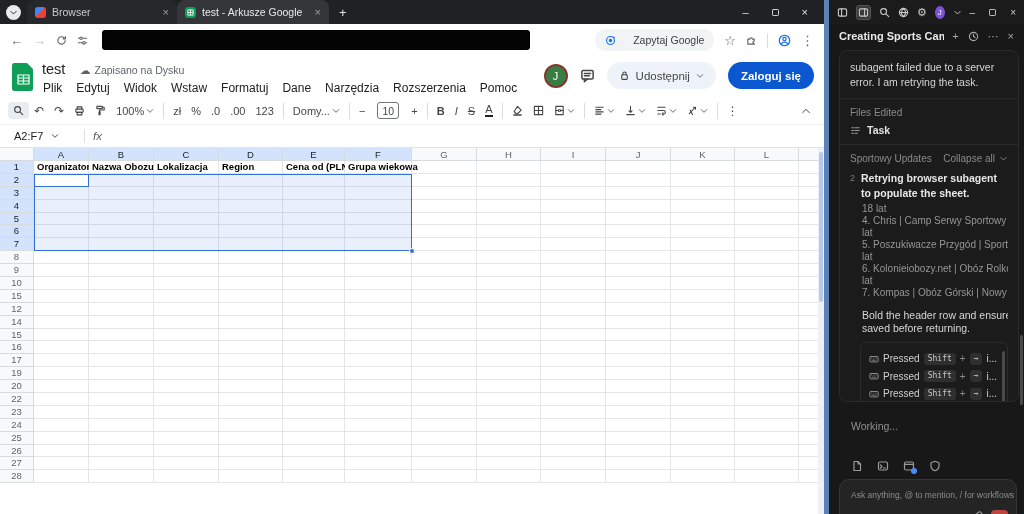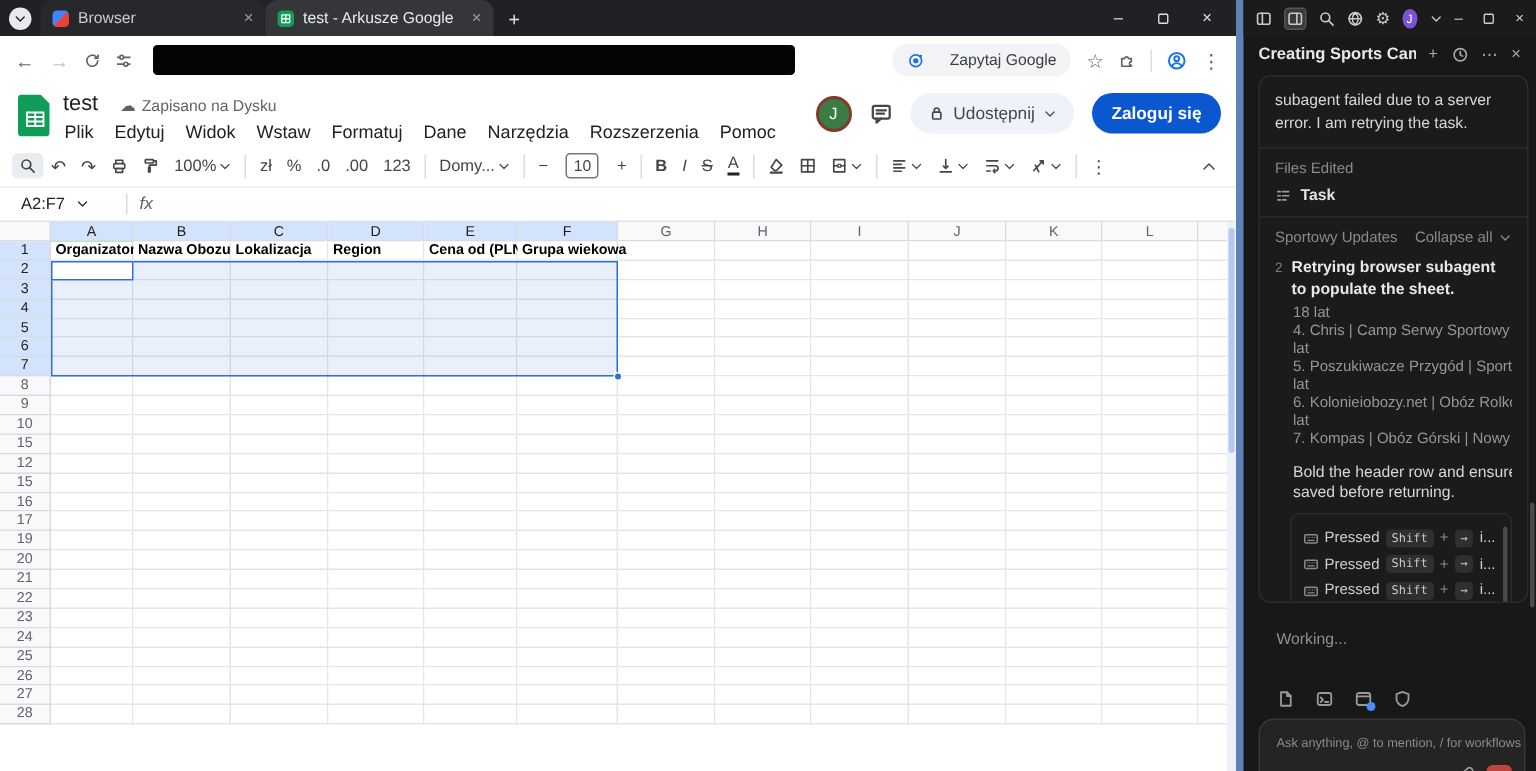--- a/index.html
+++ b/index.html
@@ -650,20 +650,36 @@
           <div class="gcell" style="width: 67px;"></div>
           <div class="gcell" style="width: 65px;"></div>
           <div class="gcell" style="width: 64px;"></div>
           <div class="gcell" style="width: 65px;"></div>
           <div class="gcell" style="width: 65px;"></div>
           <div class="gcell" style="width: 64px;"></div>
           <div class="gcell" style="width: 64px;"></div>
           <div class="gcell" style="width: 23px;"></div>
         </div>
         <div class="gridrow" style="height: 12.9px;">
+          <div class="rnum">14</div>
+          <div class="gcell" style="width: 55px;"></div>
+          <div class="gcell" style="width: 65px;"></div>
+          <div class="gcell" style="width: 65px;"></div>
+          <div class="gcell" style="width: 64px;"></div>
+          <div class="gcell" style="width: 62px;"></div>
+          <div class="gcell" style="width: 67px;"></div>
+          <div class="gcell" style="width: 65px;"></div>
+          <div class="gcell" style="width: 64px;"></div>
+          <div class="gcell" style="width: 65px;"></div>
+          <div class="gcell" style="width: 65px;"></div>
+          <div class="gcell" style="width: 64px;"></div>
+          <div class="gcell" style="width: 64px;"></div>
+          <div class="gcell" style="width: 23px;"></div>
+        </div>
+        <div class="gridrow" style="height: 12.9px;">
           <div class="rnum">15</div>
           <div class="gcell" style="width: 55px;"></div>
           <div class="gcell" style="width: 65px;"></div>
           <div class="gcell" style="width: 65px;"></div>
           <div class="gcell" style="width: 64px;"></div>
           <div class="gcell" style="width: 62px;"></div>
           <div class="gcell" style="width: 67px;"></div>
           <div class="gcell" style="width: 65px;"></div>
           <div class="gcell" style="width: 64px;"></div>
           <div class="gcell" style="width: 65px;"></div>
@@ -715,36 +731,20 @@
           <div class="gcell" style="width: 65px;"></div>
           <div class="gcell" style="width: 64px;"></div>
           <div class="gcell" style="width: 65px;"></div>
           <div class="gcell" style="width: 65px;"></div>
           <div class="gcell" style="width: 64px;"></div>
           <div class="gcell" style="width: 64px;"></div>
           <div class="gcell" style="width: 23px;"></div>
         </div>
         <div class="gridrow" style="height: 12.9px;">
           <div class="rnum">20</div>
-          <div class="gcell" style="width: 55px;"></div>
-          <div class="gcell" style="width: 65px;"></div>
-          <div class="gcell" style="width: 65px;"></div>
-          <div class="gcell" style="width: 64px;"></div>
-          <div class="gcell" style="width: 62px;"></div>
-          <div class="gcell" style="width: 67px;"></div>
-          <div class="gcell" style="width: 65px;"></div>
-          <div class="gcell" style="width: 64px;"></div>
-          <div class="gcell" style="width: 65px;"></div>
-          <div class="gcell" style="width: 65px;"></div>
-          <div class="gcell" style="width: 64px;"></div>
-          <div class="gcell" style="width: 64px;"></div>
-          <div class="gcell" style="width: 23px;"></div>
-        </div>
-        <div class="gridrow" style="height: 12.9px;">
-          <div class="rnum">21</div>
           <div class="gcell" style="width: 55px;"></div>
           <div class="gcell" style="width: 65px;"></div>
           <div class="gcell" style="width: 65px;"></div>
           <div class="gcell" style="width: 64px;"></div>
           <div class="gcell" style="width: 62px;"></div>
           <div class="gcell" style="width: 67px;"></div>
           <div class="gcell" style="width: 65px;"></div>
           <div class="gcell" style="width: 64px;"></div>
           <div class="gcell" style="width: 65px;"></div>
           <div class="gcell" style="width: 65px;"></div>

